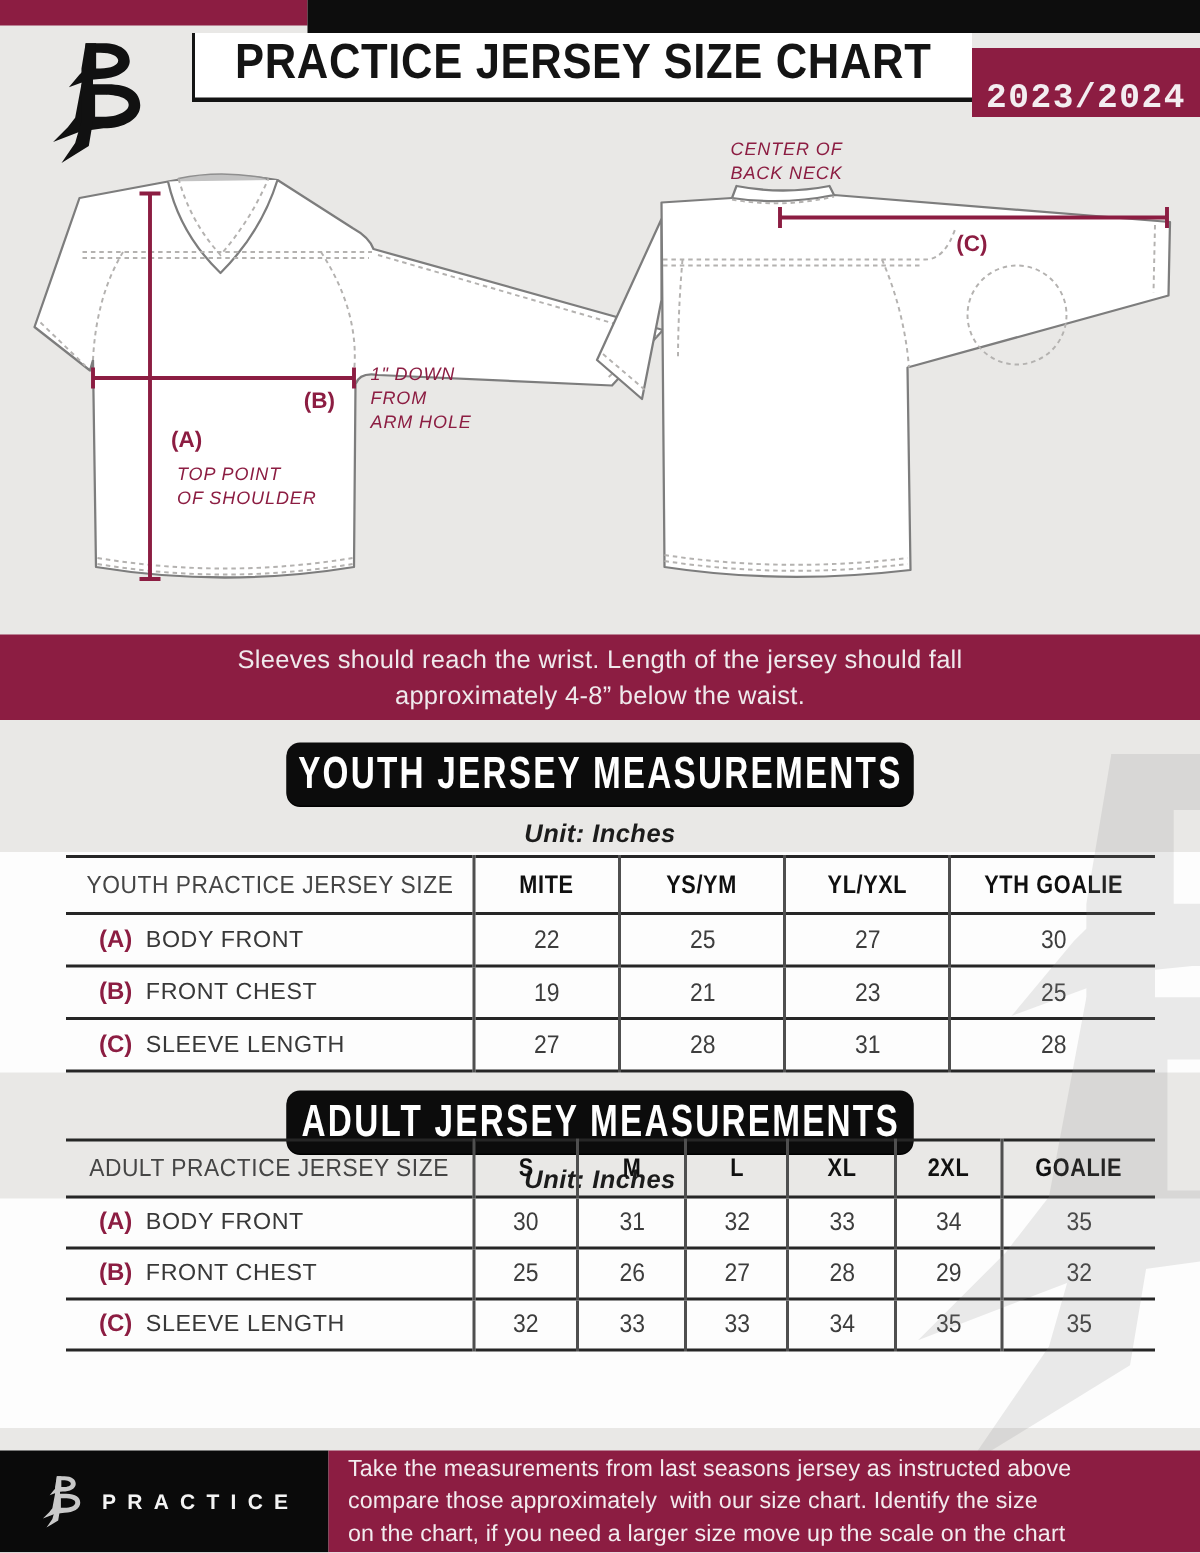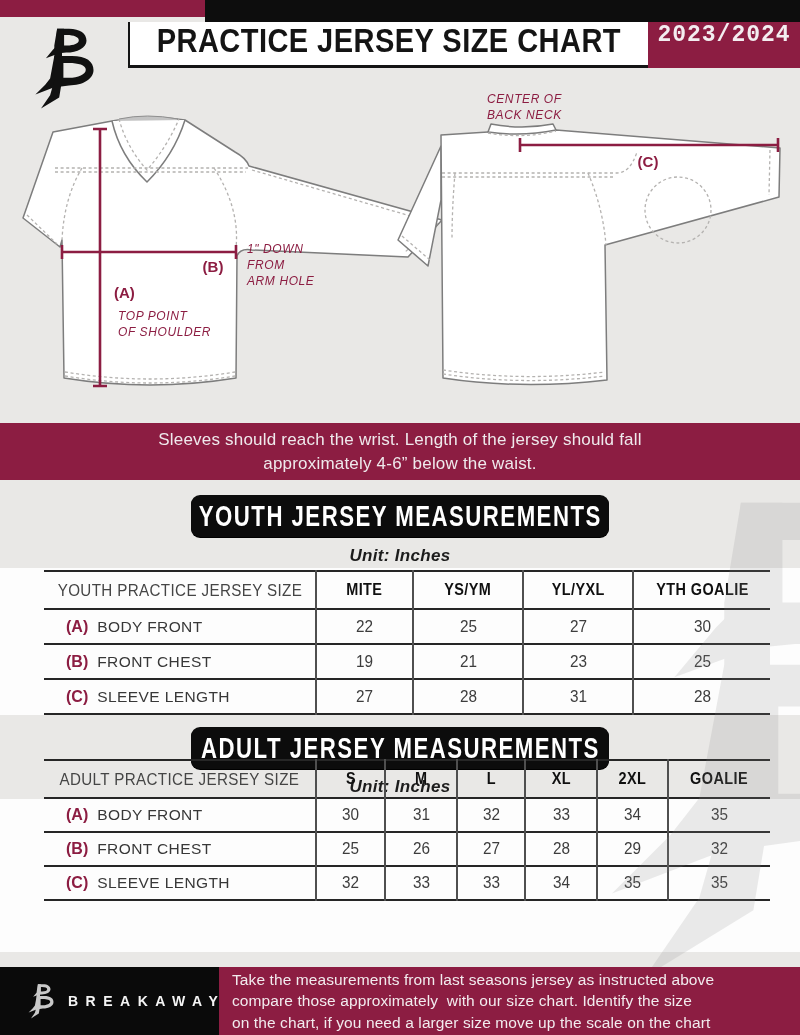--- a/index.html
+++ b/index.html
@@ -17,22 +17,22 @@
   .abs{position:absolute;}
 
   
   .topbar-maroon{left:0;top:0;width:205px;height:17px;background:var(--maroon);}
   .topbar-black{left:205px;top:0;width:595px;height:22px;background:var(--ink);}
   .title-box{left:128px;top:22px;width:520px;height:46px;background:#fff;
     border-left:2px solid #141414;border-bottom:3px solid #141414;
     display:flex;align-items:flex-start;justify-content:center;}
   .title-box span{font-size:33px;font-weight:bold;color:#141414;letter-spacing:.5px;
     display:inline-block;transform:scaleX(.88);white-space:nowrap;}
-  .season-box{left:648px;top:22px;width:152px;height:46px;background:var(--maroon);
-    display:flex;align-items:flex-start;justify-content:center;}
+  .season-box{left:648px;top:32px;width:152px;height:46px;background:var(--maroon);
+    display:flex;align-items:flex-end;justify-content:center;}
   .season-box span{font-family:"Liberation Mono","DejaVu Sans Mono",monospace;
     font-weight:bold;font-size:23px;color:#f3edf0;letter-spacing:1px;}
   .logo-main{left:24px;top:26px;width:76px;height:84px;}
 
   
   .diagram{left:0;top:88px;}
   .jersey{fill:#ffffff;stroke:#7d7d7d;stroke-width:1.5;stroke-linejoin:round;}
   .stitch{fill:none;stroke:#b4b2b0;stroke-width:1.3;stroke-dasharray:3 2.6;}
   .seamline{fill:none;stroke:#9b9b9b;stroke-width:1;}
   .collar-gray{fill:#c3c3c3;stroke:#8f8f8f;stroke-width:1;}
@@ -172,21 +172,21 @@
     <g>
       <path class="mline" d="M520,57 L778,57 M520,50 L520,64 M778,50 L778,64"></path>
     </g>
     <text class="ann-key" x="648" y="79" text-anchor="middle">(C)</text>
     <text class="ann-caption" x="487" y="15">CENTER OF</text>
     <text class="ann-caption" x="487" y="31">BACK NECK</text>
   </svg>
 
   <div class="abs notice">
     <div>Sleeves should reach the wrist. Length of the jersey should fall</div>
-    <div>approximately 4-6” below the waist.</div>
+    <div>approximately 4-8” below the waist.</div>
   </div>
 
   <div class="abs badge youth">
     <span>YOUTH JERSEY MEASUREMENTS</span>
   </div>
   <div class="abs unit youth">Unit: Inches</div>
   <div class="abs band-white b1"></div>
 
   <table class="size-table youth">
     <colgroup>
@@ -285,21 +285,21 @@
     </table>
 
   <svg class="abs watermark" viewBox="0 0 100 120">
     <use href="#logo-b" fill="#8a8a8a"></use>
   </svg>
 
   <div class="abs footer-black">
     <svg class="footer-logo" viewBox="0 0 100 120">
       <use href="#logo-b" fill="#c9c9c9"></use>
     </svg>
-    <span class="brand">BREAKAWAY</span>
+    <span class="brand">PRACTICE</span>
   </div>
   <div class="abs footer-maroon">
     <div>Take the measurements from last seasons jersey as instructed above</div>
     <div>compare those approximately  with our size chart. Identify the size</div>
     <div>on the chart, if you need a larger size move up the scale on the chart</div>
   </div>
 
 </div>
 
 </body></html>

